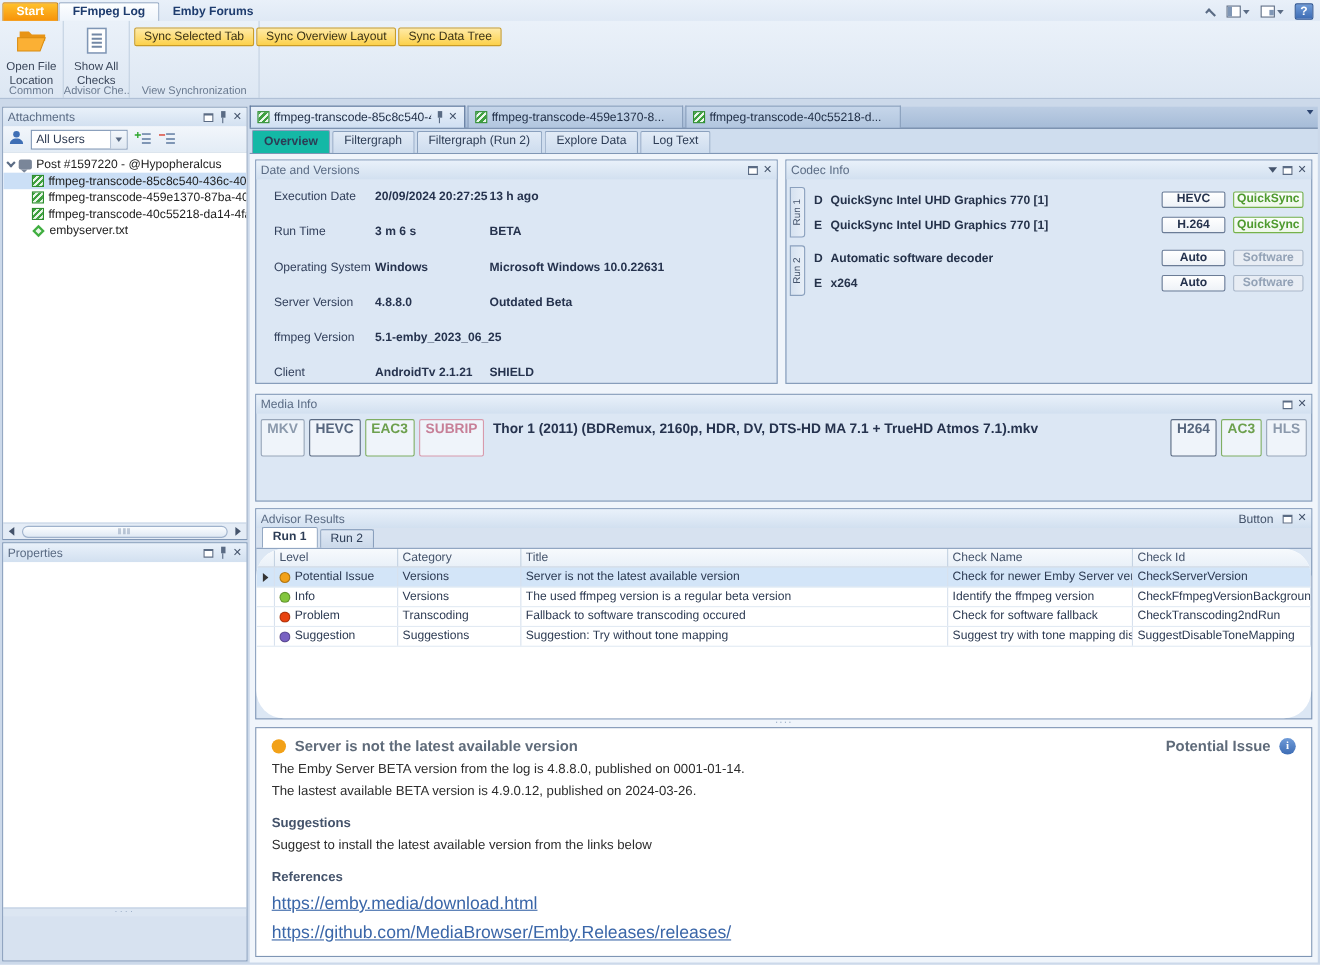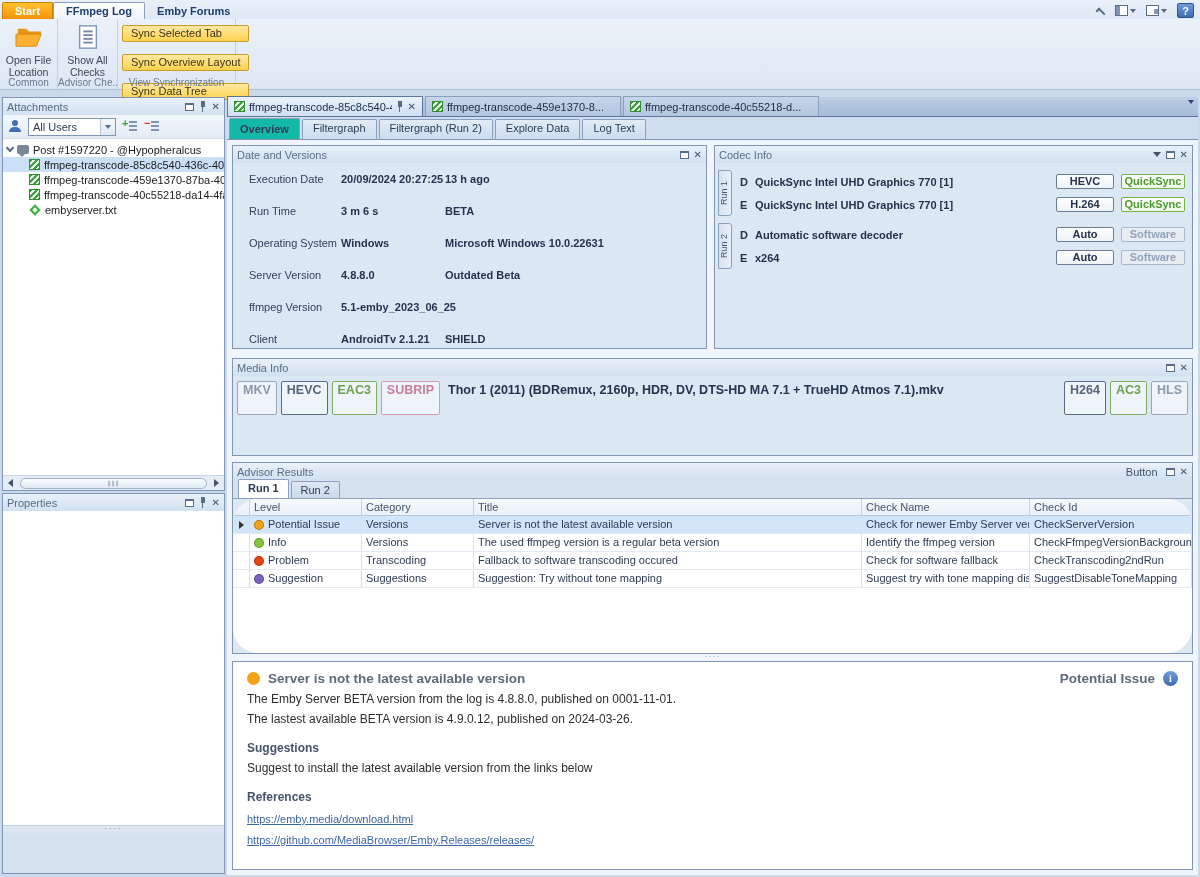--- a/index.html
+++ b/index.html
@@ -18,21 +18,21 @@
 .layout-ic { width:13px; height:11px; border:1px solid #5a6b84; background:#fff; position:relative; }
 .layout-ic::before { content:""; position:absolute; left:0; top:0; bottom:0; width:4px; background:#7f96b5; }
 .layout-ic.alt::before { left:auto; right:0; top:3px; height:5px; }
 .caret-d { width:0; height:0; border-left:3px solid transparent; border-right:3px solid transparent; border-top:4px solid #5a6b84; }
 .help-btn { width:17px; height:15px; background:linear-gradient(#6f9bd8,#3d6cb4); border:1px solid #2c5492; border-radius:2px; color:#fff; font-weight:bold; text-align:center; line-height:14px; font-size:11px; }
 .ribbon-body { height:70px; display:flex; }
 .rgroup { position:relative; padding:3px 4px 13px; border-right:1px solid #c3d1e2; display:flex; align-items:flex-start; }
 .rgroup-label { position:absolute; bottom:1px; left:0; right:0; text-align:center; font-size:10px; color:#6a7a90; white-space:nowrap; overflow:hidden; }
 .bigbtn { width:56px; display:flex; flex-direction:column; align-items:center; gap:2px; padding-top:2px; border-radius:3px; }
 .bigbtn .lbl { font-size:10.5px; color:#3a465a; text-align:center; line-height:1.15; }
-.ybtn-stack { display:flex; flex-direction:column; gap:12px; padding-top:3px; }
+.ybtn-stack { display:flex; flex-direction:row; gap:2px; padding-top:3px; }
 .ybtn { height:17px; line-height:15px; padding:0 8px; background:linear-gradient(#ffeaa6,#fcd14b); border:1px solid #c99c27; border-radius:2px; color:#3c3417; white-space:nowrap; }
 
 
 .panel { border:1px solid #7f96b5; background:#dce7f4; display:flex; flex-direction:column; }
 .ptitle { height:17px; flex:0 0 17px; display:flex; align-items:center; gap:5px; padding:0 4px; color:#5a6b84; background:linear-gradient(#e9f1fa,#d2e0f0); }
 .ptitle .t { flex:1; white-space:nowrap; overflow:hidden; }
 .ic-max { width:9px; height:8px; border:1px solid #5a6b84; border-top:2px solid #5a6b84; background:#fff; }
 .ic-x { font-size:10px; color:#44536b; font-weight:bold; line-height:10px; }
 .ic-pin { width:8px; height:11px; position:relative; }
 .ic-pin::before { content:""; position:absolute; left:2px; top:0; width:4px; height:6px; background:#5a6b84; }
@@ -134,21 +134,21 @@
 
 
 .pnl-detail { flex:1; background:#fff; border:1px solid #7f96b5; padding:9px 14px; overflow:hidden; }
 .d-head { display:flex; align-items:center; gap:8px; }
 .d-dot { width:13px; height:13px; border-radius:50%; }
 .d-title { font-weight:bold; font-size:13.5px; color:#5f6b7a; flex:1; }
 .d-level { font-weight:bold; font-size:13.5px; color:#5f6b7a; }
 .info-ic { width:15px; height:15px; border-radius:50%; background:linear-gradient(#6f9bd8,#3d6cb4); color:#fff; font-weight:bold; font-size:10px; text-align:center; line-height:15px; font-family:"Liberation Serif",serif; }
 .d-sec { font-weight:bold; font-size:12px; color:#44536b; margin-top:15px; }
 .d-line { font-size:12px; color:#2d2d2d; margin-top:6px; }
-.d-link { display:block; font-size:11px; color:#3a66a8; text-decoration:underline; margin-top:9px; width:fit-content; }
+.d-link { display:block; font-size:16px; color:#3a66a8; text-decoration:underline; margin-top:9px; width:fit-content; }
 </style>
 </head>
 <body>
 
 <div class="ribbon">
   <div class="ribbon-tabrow">
     <span class="rtab start">Start</span>
     <span class="rtab active">FFmpeg Log</span>
     <span class="rtab">Emby Forums</span>
     <div class="win-icons">
@@ -477,21 +477,21 @@
 
     <div class="h-splitter">····</div>
 
     <div class="pnl-detail">
       <div class="d-head">
         <span class="d-dot" style="background: rgb(242, 161, 24);"></span>
         <span class="d-title">Server is not the latest available version</span>
         <span class="d-level">Potential Issue</span>
         <span class="info-ic">i</span>
       </div>
-      <div class="d-line">The Emby Server BETA version from the log is 4.8.8.0, published on 0001-11-01.</div>
+      <div class="d-line">The Emby Server BETA version from the log is 4.8.8.0, published on 0001-01-14.</div>
       <div class="d-line">The lastest available BETA version is 4.9.0.12, published on 2024-03-26.</div>
       <div class="d-sec">Suggestions</div>
       <div class="d-line">Suggest to install the latest available version from the links below</div>
       <div class="d-sec">References</div>
       <a class="d-link" href="#">https://emby.media/download.html</a>
       <a class="d-link" href="#">https://github.com/MediaBrowser/Emby.Releases/releases/</a>
     </div>
   </div>
 </div>
 

